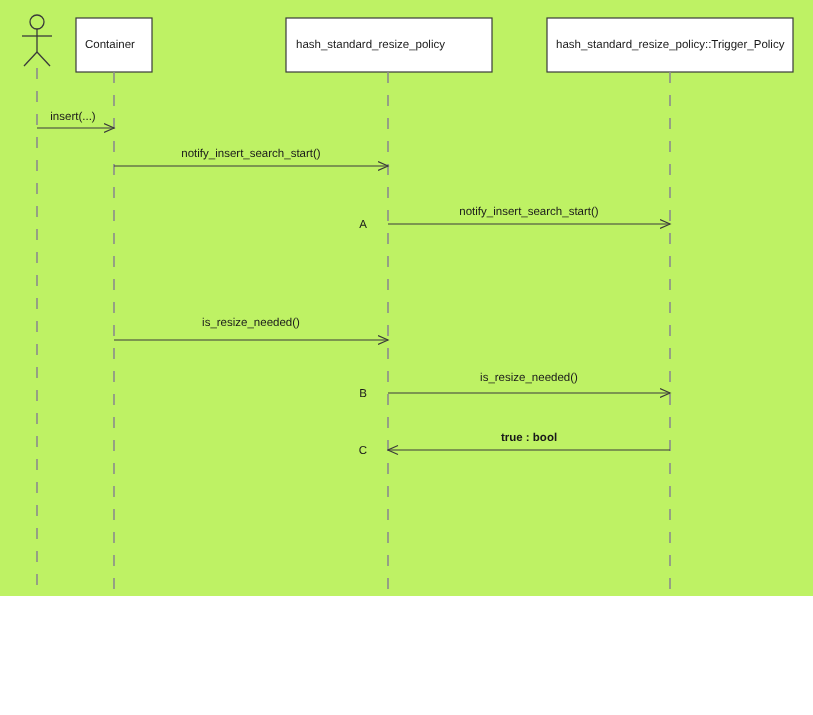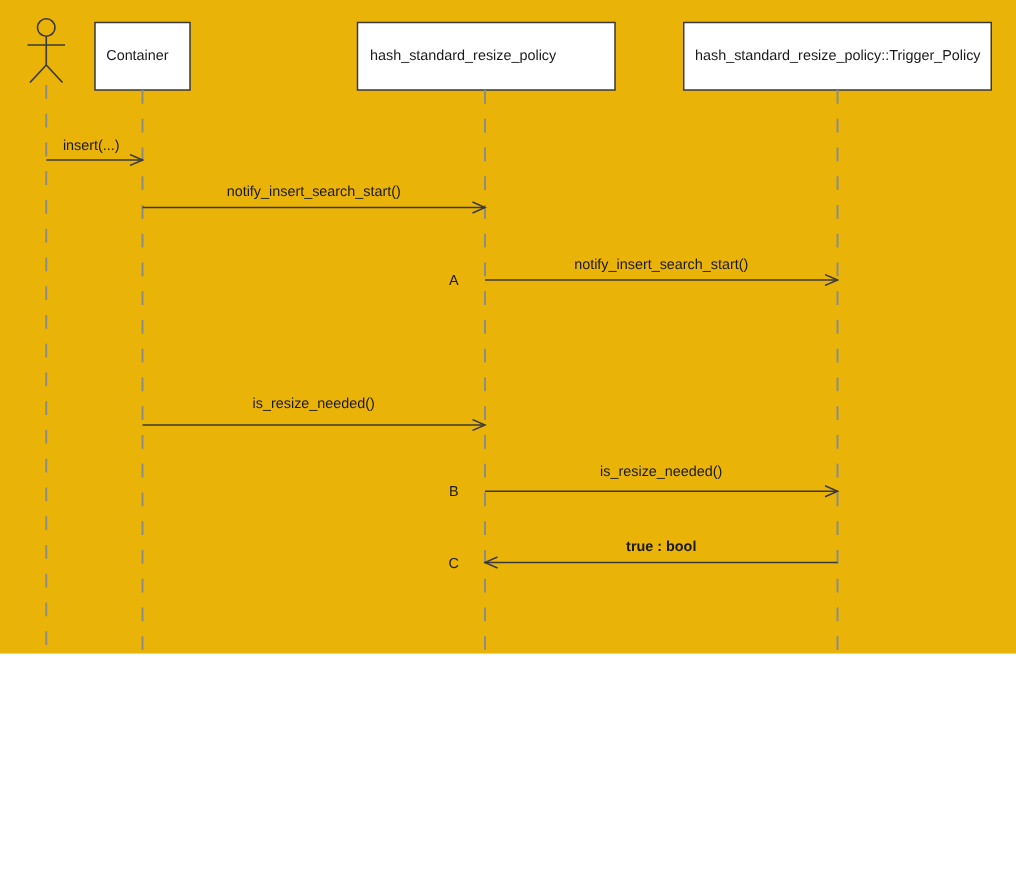--- a/index.html
+++ b/index.html
@@ -6,22 +6,22 @@
     margin: 0;
     padding: 0;
     background: #ffffff;
   }
   body {
     font-family: "Liberation Sans", sans-serif;
   }
   #diagram-root {
     position: relative;
     width: 813px;
-    height: 523px;
-    background: #eab308;
+    height: 596px;
+    background: #bef264;
     overflow: hidden;
   }
   svg.diagram {
     display: block;
     width: 813px;
     height: 715px;
     shape-rendering: geometricPrecision;
     text-rendering: geometricPrecision;
   }
   .lifeline-box {

